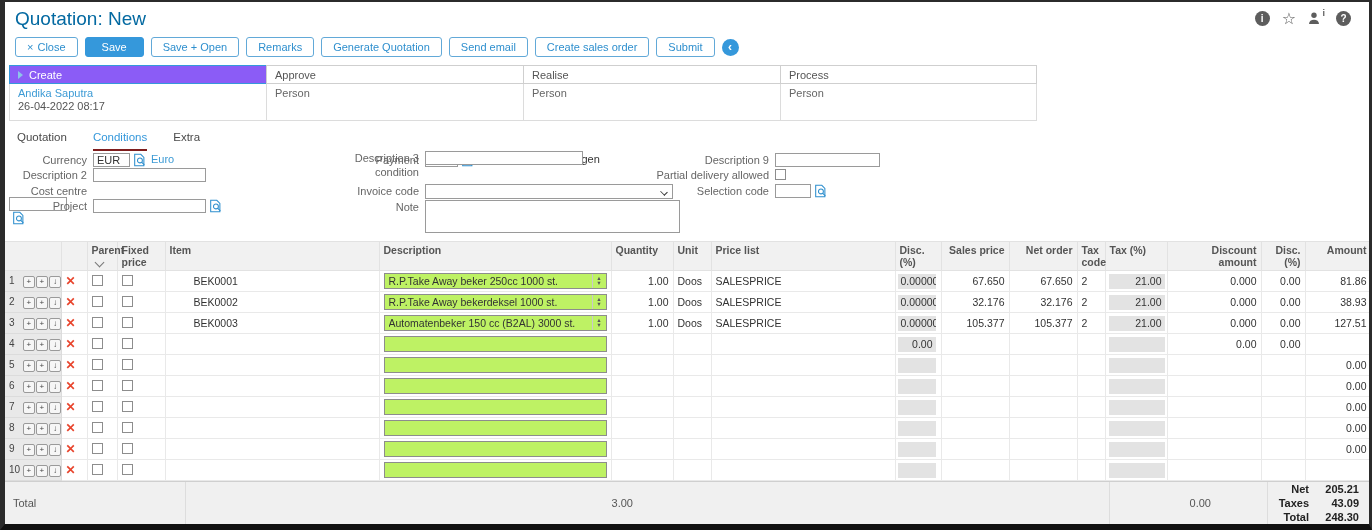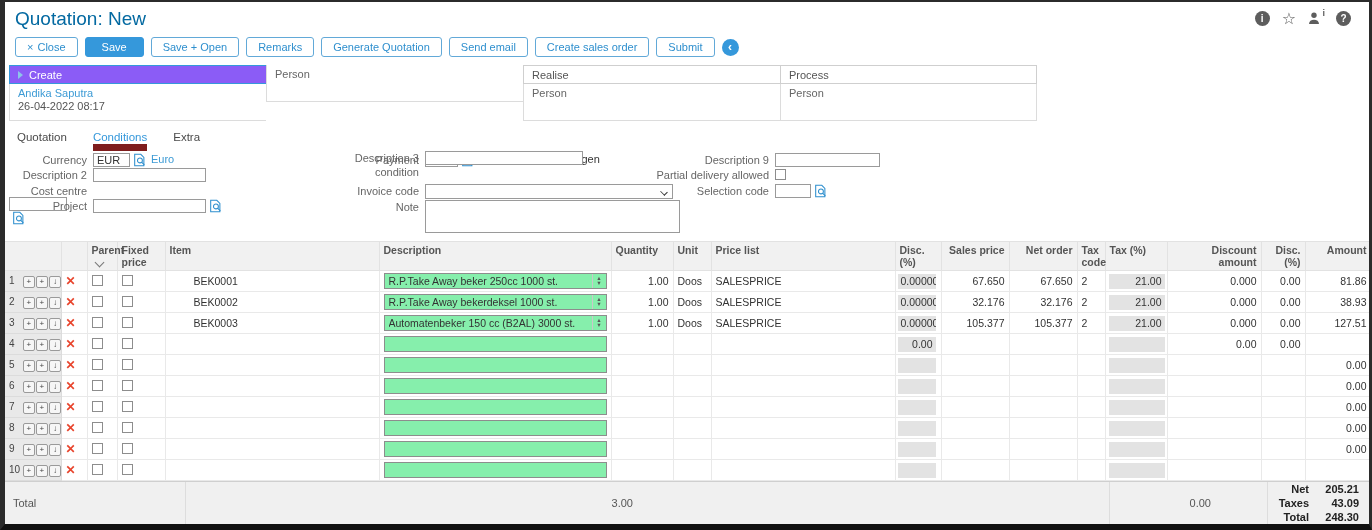--- a/index.html
+++ b/index.html
@@ -39,21 +39,21 @@
                 border-bottom:4px solid transparent; margin-right:6px; }
   .stage .sbody { height:37px; border:1px solid #dcdcdc; border-top:none; border-right:none;
                   font-size:11px; padding:3px 8px; color:#666; }
   .stage:last-child .sbody { border-right:1px solid #dcdcdc; }
   .stage .who { color:#3d9bd5; }
   .stage .when { color:#555; margin-top:1px; }
 
   
   .tabs { display:flex; gap:26px; padding:10px 0 0 12px; height:30px; }
   .tab { font-size:11.5px; color:#4a4a4a; padding-bottom:5px; cursor:pointer; }
-  .tab.active { color:#3598db; border-bottom:7px solid #7f1d1d; }
+  .tab.active { color:#3598db; border-bottom:2px solid #7f1d1d; }
 
   
   .form { position:relative; height:88px; font-size:11px; }
   .frow { position:absolute; display:flex; align-items:flex-start; height:15px; }
   .flabel { color:#666; text-align:right; padding-right:6px; padding-top:1px; }
   .tin { height:14px; border:1px solid #9a9a9a; background:#fff; font-size:11px; font-family:inherit;
          padding:0 3px; color:#333; }
   .lookup { width:15px; height:14px; margin-left:2px; flex:none; }
   .linktxt { color:#3d9bd5; margin-left:4px; white-space:nowrap; }
   .ptext { color:#333; margin-left:0; white-space:nowrap; }
@@ -75,21 +75,21 @@
   .grid td { border:1px solid #e9e9e9; border-left:none; padding:1px 4px; height:21px; color:#333;
              background:#fff; overflow:hidden; white-space:nowrap; }
   .grid td.tools { background:#e9e9e9; border-color:#dcdcdc; }
   .grid td.r, .grid th.r { text-align:right; }
   .rownum { display:inline-block; width:10px; font-size:10px; color:#444; }
   .tools .tbtn { width:12px; height:12px; border:1px solid #9a9a9a; border-radius:2px; background:#f6f6f6;
                  font-size:8px; line-height:9px; color:#444; padding:0; margin-left:1px; cursor:pointer; }
   .del { border:none; background:none; color:#e8442c; font-weight:700; font-size:12px; cursor:pointer; padding:0; }
   .cb { width:11px; height:11px; border:1px solid #8d8d8d; background:#fff; display:inline-block; }
   .dinput { display:flex; align-items:center; justify-content:space-between; height:16px;
-            border:1px solid #8d8d8d; background:#86efac; padding:0 0 0 4px; }
+            border:1px solid #8d8d8d; background:#bef264; padding:0 0 0 4px; }
   .dinput .dval { overflow:hidden; white-space:nowrap; font-size:10.5px; color:#333; }
   .spin { flex:none; display:flex; flex-direction:column; align-items:center; justify-content:center;
           width:14px; height:100%; border-left:1px solid #c9c9c9; color:#555; font-size:5.5px; line-height:5px; }
   .gbox { display:block; background:#e3e3e3; height:15px; padding:1px 3px 0 3px; text-align:right;
           overflow:hidden; color:#333; }
   .gbox.w { width:38px; }
   .gbox.wide { width:56px; margin-left:auto; }
   .chevdn { display:inline-block; width:7px; height:7px; border-right:1.5px solid #777;
             border-bottom:1.5px solid #777; transform:rotate(45deg); margin:2px 0 0 4px; }
 
@@ -141,20 +141,23 @@
       <div class="shead">
           <span class="tri"></span>
           <span>Create</span>
         </div>
       <div class="sbody">
         <div class="who">Andika Saputra</div>
         <div class="when">26-04-2022 08:17</div>
       </div>
     </div>
     <div class="stage">
+      <div class="shead">
+          <span>Approve</span>
+        </div>
       <div class="sbody">
           <div>Person</div>
         </div>
     </div>
     <div class="stage">
       <div class="shead">
           <span>Realise</span>
         </div>
       <div class="sbody">
           <div>Person</div>

